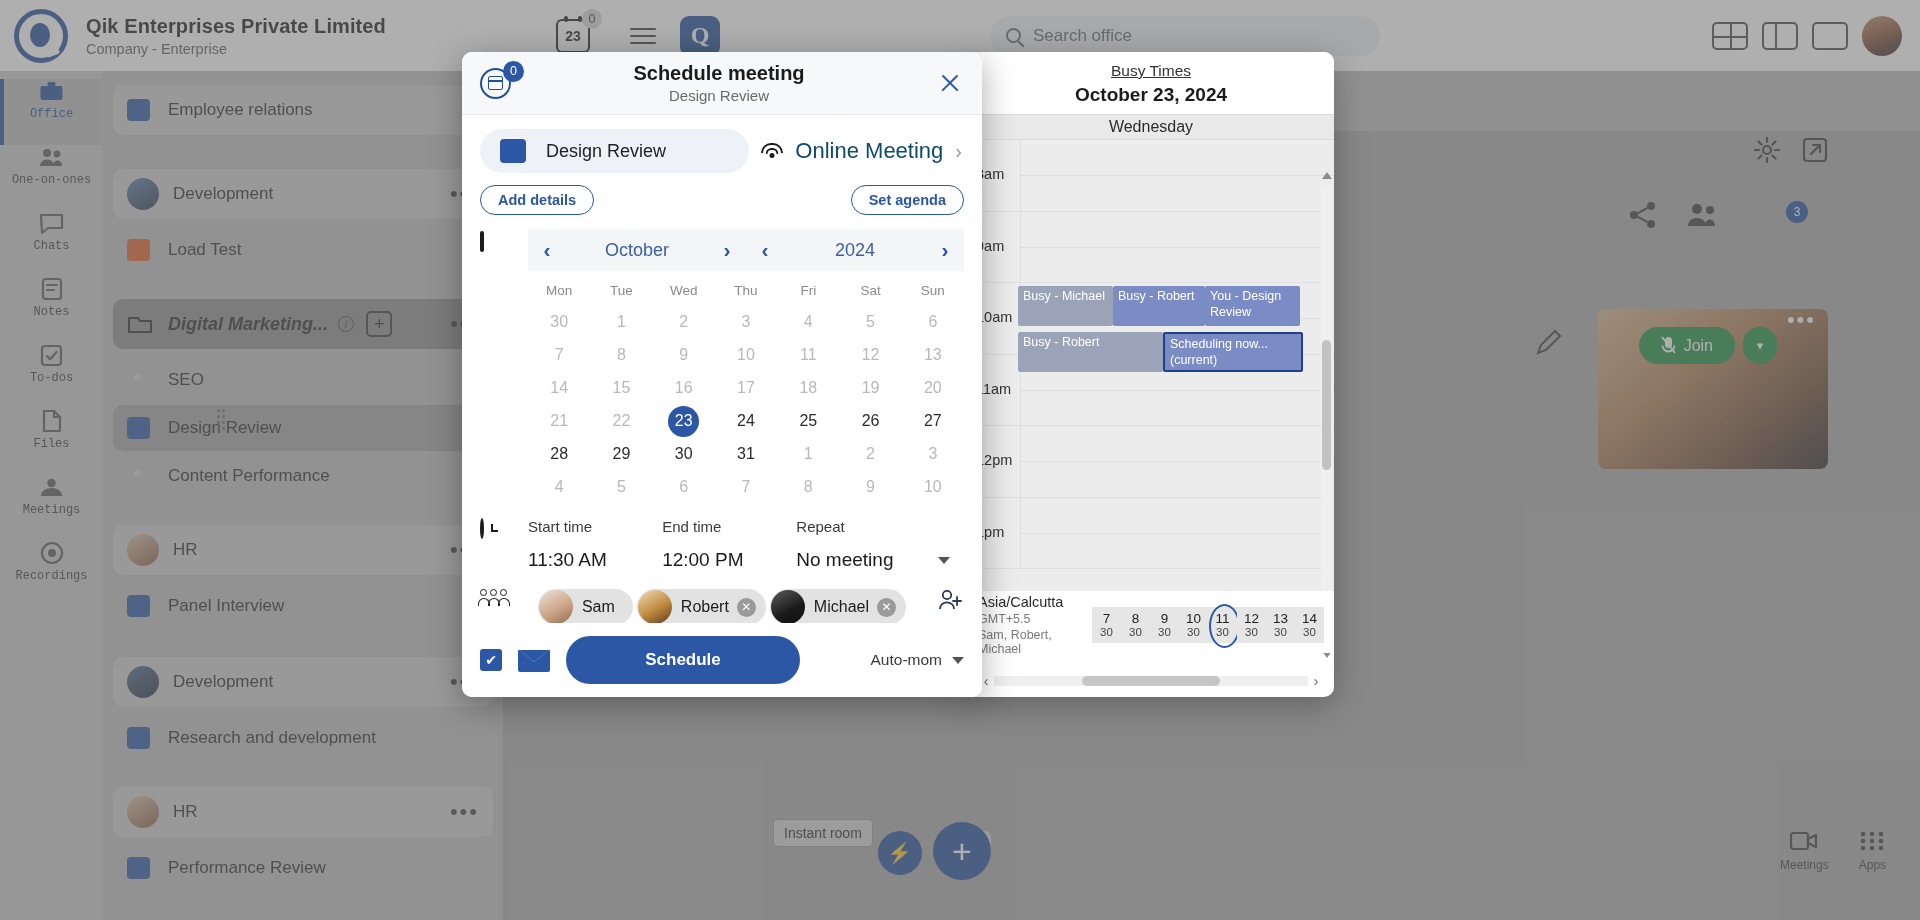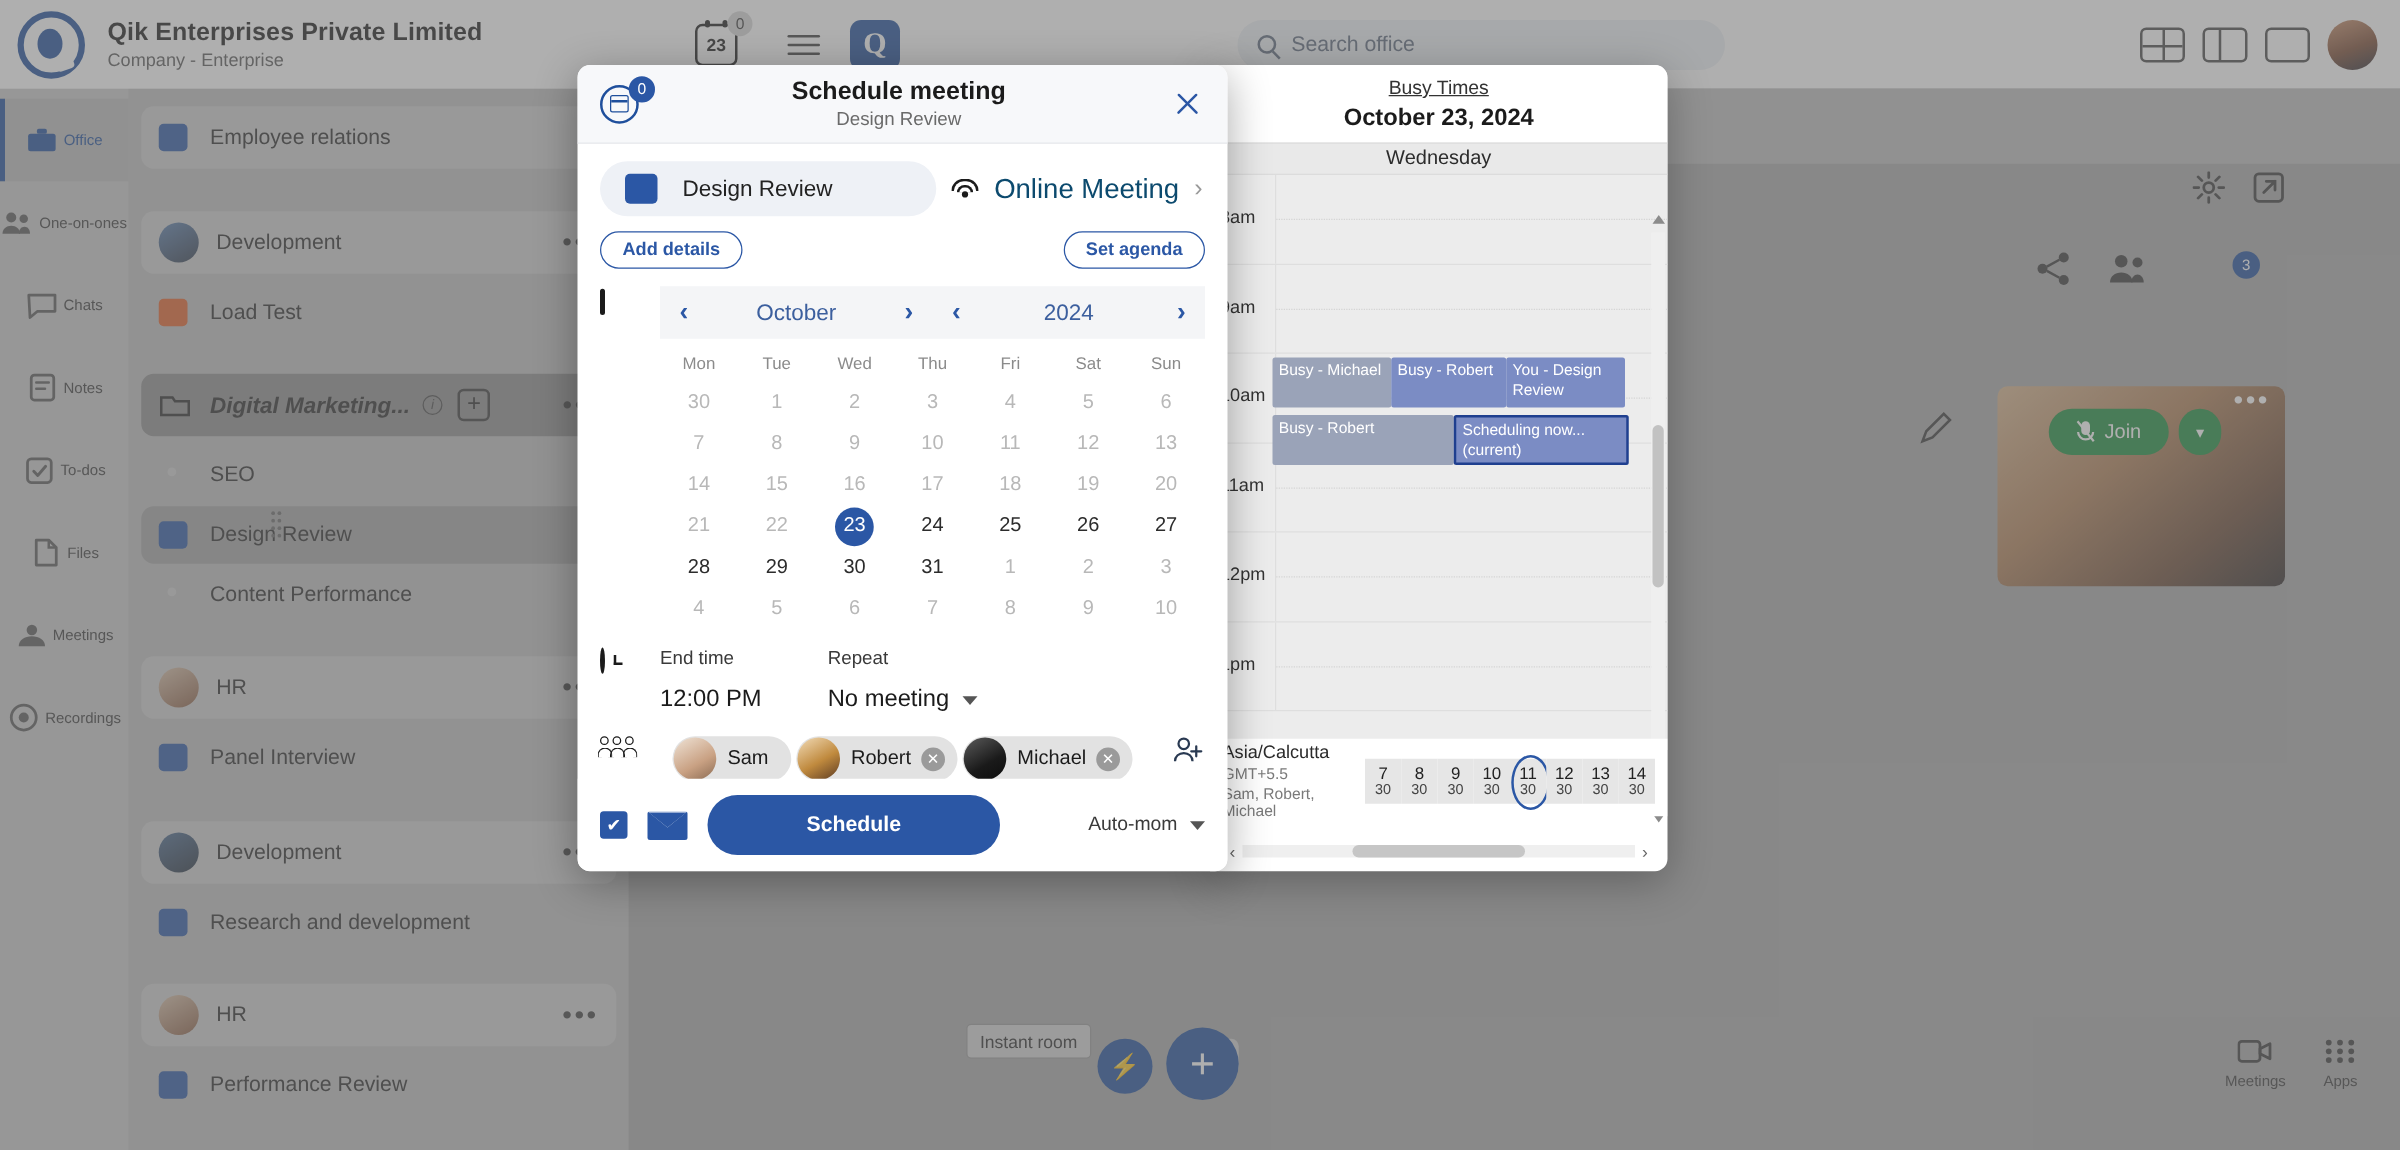--- a/index.html
+++ b/index.html
@@ -85,21 +85,21 @@
   .avatar-top {
     width: 40px; height: 40px; border-radius: 50%; overflow:hidden; flex:none;
     background: linear-gradient(160deg,#c98f6a,#7a4a32 55%,#2a2a33);
   }
 
   
   .rail {
     position: absolute; top: 71px; left: 0; width: 103px; bottom: 0; background: #c9c9c9;
     display: flex; flex-direction: column; align-items: center; padding-top: 8px;
   }
-  .rail-item { width: 103px; height: 66px; display:flex; align-items:center; justify-content:center; gap:4px; }
+  .rail-item { width: 103px; height: 66px; display:flex; flex-direction:column; align-items:center; gap:4px;font-family:Liberation Mono, monospace; }
   .rail-item.active { background: #bdbdbd; }
   .rail-item.active::before { content:""; position:absolute; left:0; width:4px; height:66px; background:#1f4f9c; }
   .rail-label { font-size: 12px; color: #3c3c3c; }
   .rail-item.active .rail-label { color: #1f4f9c; }
   .rail-ico { width: 26px; height: 24px; display:flex; align-items:center; justify-content:center; }
 
   
   .listpanel { position: absolute; top: 71px; left: 103px; width: 400px; bottom: 0; background: #bfbfbf; }
   .card {
     margin: 8px 10px; background: #cfcfcf; border-radius: 10px; padding: 0 14px;
@@ -821,20 +821,24 @@
                 <span class="dcell ">9</span>
                 <span class="dcell ">10</span>
               </div>
             </div>
         </div>
       </div>
 
       <div class="time-section">
         <div class="clock-ico"><span class="clock"></span></div>
         <div class="time-cols">
+          <div class="time-col">
+            <div class="time-lbl">Start time</div>
+            <div class="time-val">11:30 AM</div>
+          </div>
           <div class="time-col c2">
             <div class="time-lbl">End time</div>
             <div class="time-val">12:00 PM</div>
           </div>
           <div class="time-col">
             <div class="time-lbl">Repeat</div>
             <div class="repeat-val">
               <span class="time-val" style="margin-top:0">No meeting</span>
               <span class="caret"></span>
             </div>

